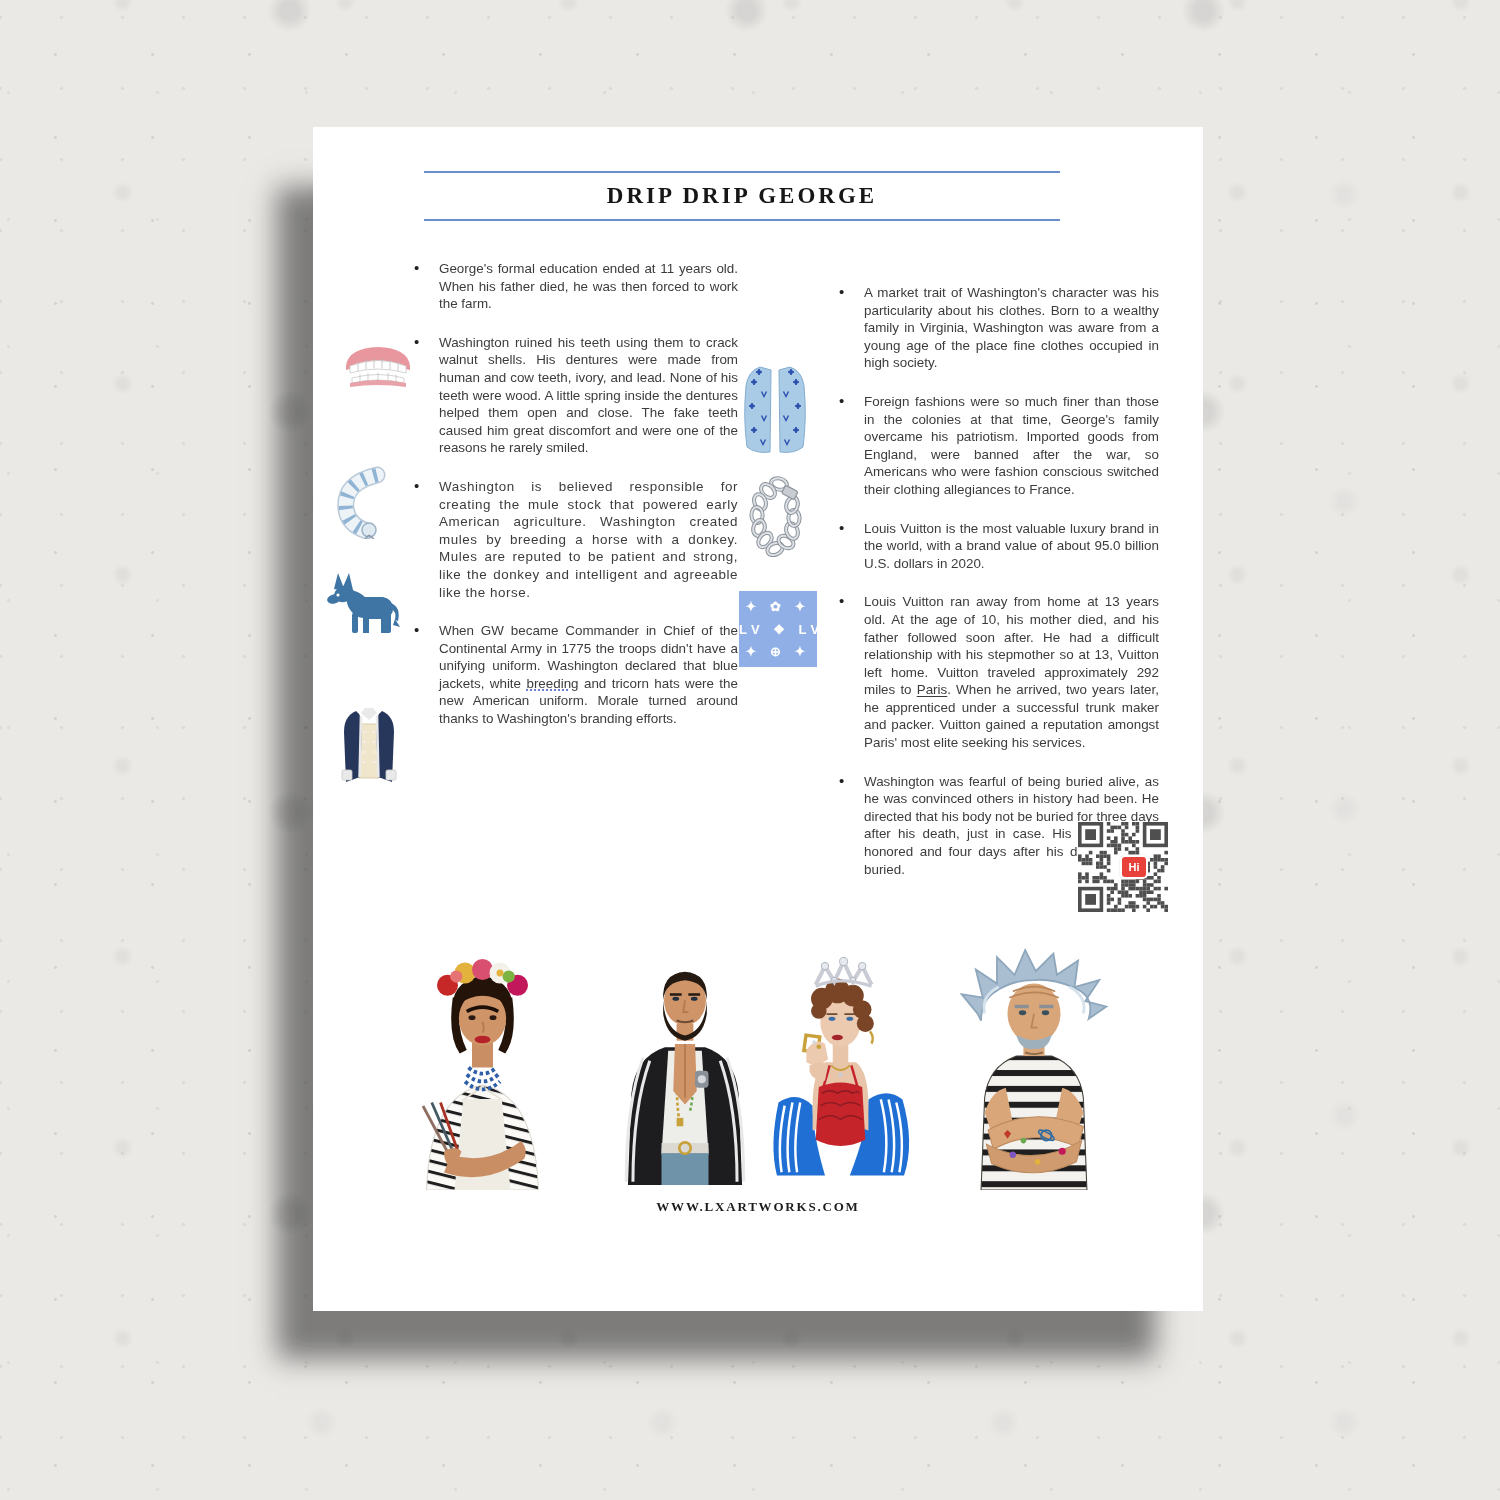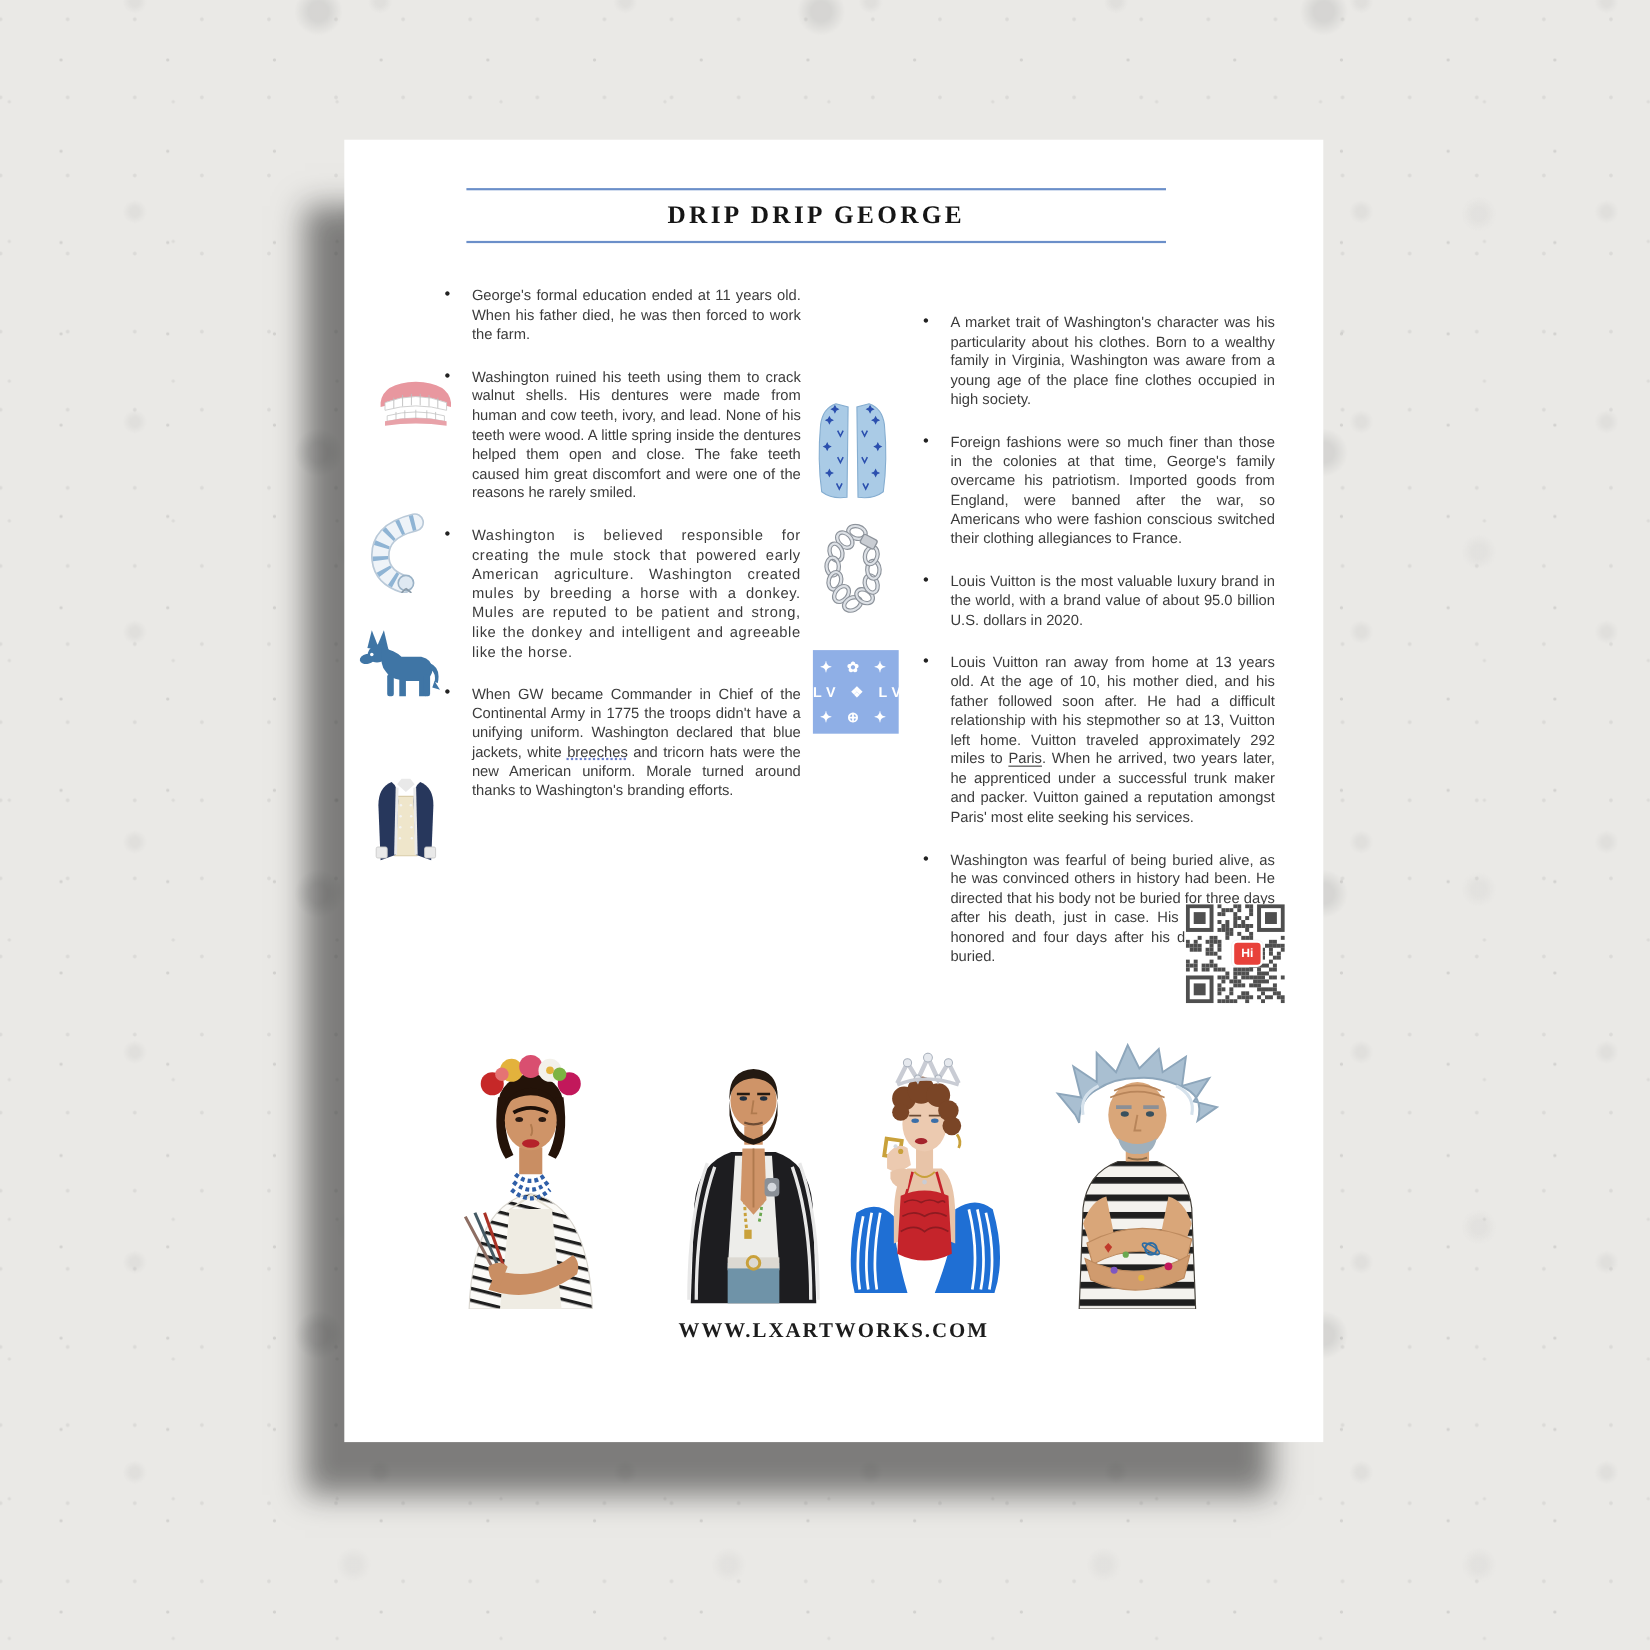--- a/index.html
+++ b/index.html
@@ -25,21 +25,21 @@
   
   .title-block{position:absolute;left:111px;top:44px;width:636px;}
   .rule{border-top:2px solid #6b8fc9;height:0;}
   .title-block h1{
     margin:9px 0 10px;text-align:center;
     font-family:"Liberation Serif",serif;font-weight:700;
     font-size:23px;line-height:27px;letter-spacing:3px;color:#161616;
   }
   
   .col{position:absolute;top:133px;font-size:13.4px;line-height:17.6px;color:#3c3c3c;}
-  .col-left{left:89px;width:326px;}
+  .col-left{left:99px;width:326px;}
   .col-right{left:524px;width:322px;margin-top:24px;}
   .col ul{margin:0;padding:0;list-style:none;}
   .col li{position:relative;padding-left:27px;margin-bottom:21px;text-align:justify;}
   .col li::before{content:"\2022";position:absolute;left:2px;top:-1px;font-size:15px;color:#222;}
   .u-dotted{text-decoration:underline dotted #6b7fd0 2px;text-underline-offset:2px;}
   .u-solid{text-decoration:underline solid #3c3c3c 1px;text-underline-offset:2px;}
   
   .m-icon{position:absolute;}
   
   .lv-swatch{
@@ -57,21 +57,21 @@
     width:24px;height:20px;font-size:11px;font-weight:700;line-height:20px;text-align:center;
     box-shadow:0 0 0 1px rgba(0,0,0,.04);
     margin-left:11px;
   }
   
   .figure{position:absolute;}
   .figure svg{width:100%;height:100%;display:block;}
   
   .footer{
     position:absolute;left:0;top:1072px;width:100%;text-align:center;
-    font-family:"Liberation Serif",serif;font-weight:700;font-size:19px;
+    font-family:"Liberation Serif",serif;font-weight:700;font-size:13px;
     letter-spacing:1.8px;color:#1c1c1c;
   }
 </style>
 </head>
 <body>
 
 <div class="scene">
   <div class="paper">
 
     <div class="title-block">
@@ -79,21 +79,21 @@
       <h1>DRIP DRIP GEORGE</h1>
       <div class="rule"></div>
     </div>
 
     <div class="col col-left">
       <ul>
         <li><span>George's formal education ended at 11 years old. When his father died, he was then forced to work the farm.</span></li>
         <li><span>Washington ruined his teeth using them to crack walnut shells. His dentures were made from human and cow teeth, ivory, and lead. None of his teeth were wood. A little spring inside the dentures helped them open and close. The fake teeth caused him great discomfort and were one of the reasons he rarely smiled.</span></li>
         <li style="letter-spacing:.55px;"><span>Washington is believed responsible for creating the mule stock that powered early American agriculture. Washington created mules by breeding a horse with a donkey. Mules are reputed to be patient and strong, like the donkey and intelligent and agreeable like the horse.</span></li>
         <li>
-          <span>When GW became Commander in Chief of the Continental Army in 1775 the troops didn't have a unifying uniform. Washington declared that blue jackets, white </span><span class="u-dotted">breeches</span><span> and tricorn hats were the new American uniform. Morale turned around thanks to Washington's branding efforts.</span>
+          <span>When GW became Commander in Chief of the Continental Army in 1775 the troops didn't have a unifying uniform. Washington declared that blue jackets, white </span><span class="u-dotted">breeding</span><span> and tricorn hats were the new American uniform. Morale turned around thanks to Washington's branding efforts.</span>
         </li>
       </ul>
     </div>
 
     <div class="col col-right">
       <ul>
         <li><span>A market trait of Washington's character was his particularity about his clothes. Born to a wealthy family in Virginia, Washington was aware from a young age of the place fine clothes occupied in high society.</span></li>
         <li><span>Foreign fashions were so much finer than those in the colonies at that time, George's family overcame his patriotism. Imported goods from England, were banned after the war, so Americans who were fashion conscious switched their clothing allegiances to France.</span></li>
         <li><span>Louis Vuitton is the most valuable luxury brand in the world, with a brand value of about 95.0 billion U.S. dollars in 2020.</span></li>
         <li>

